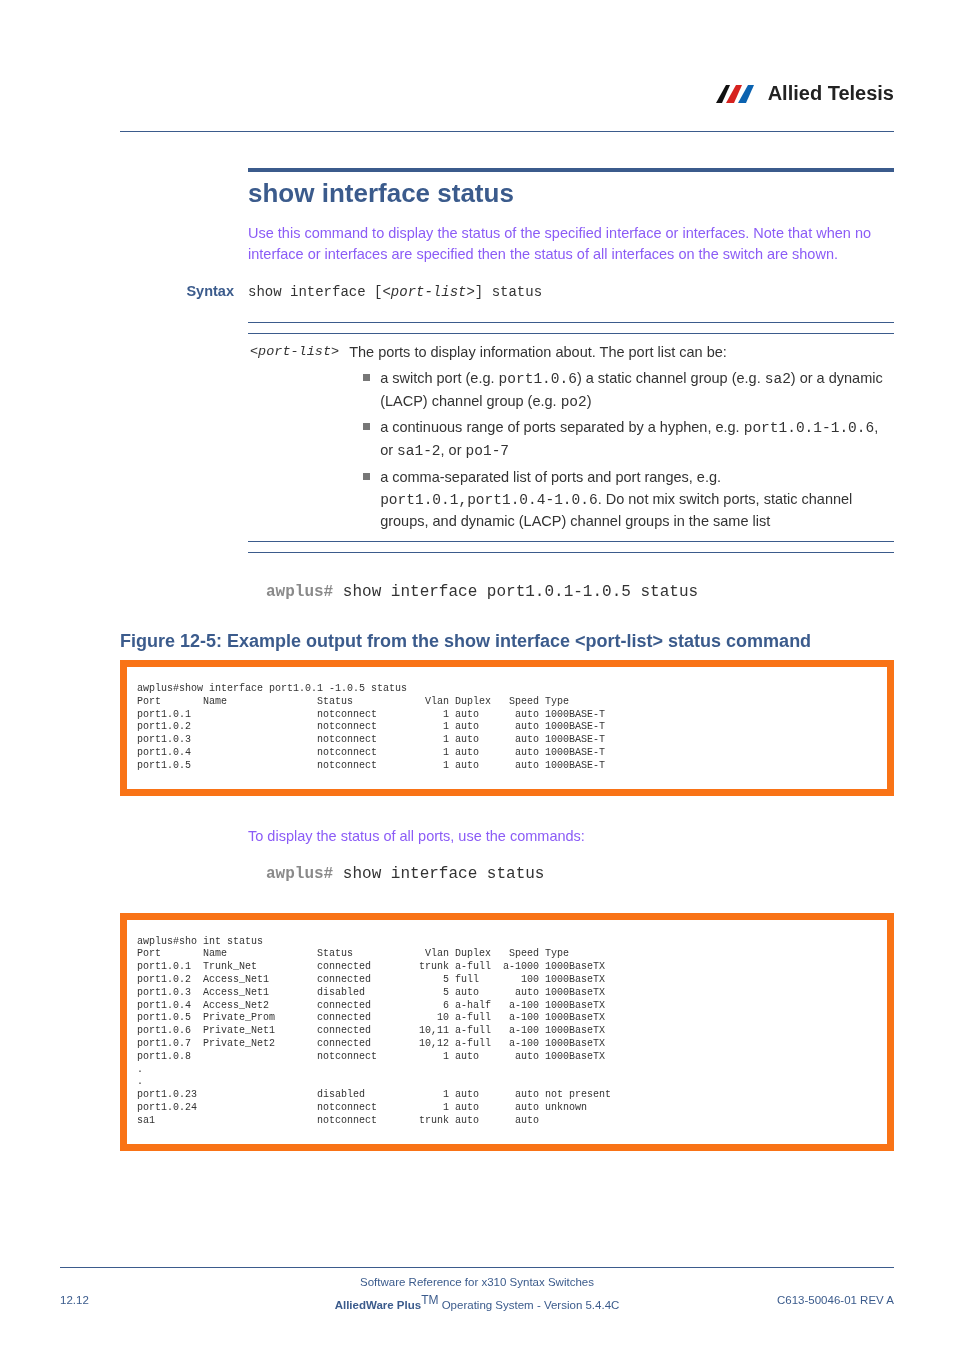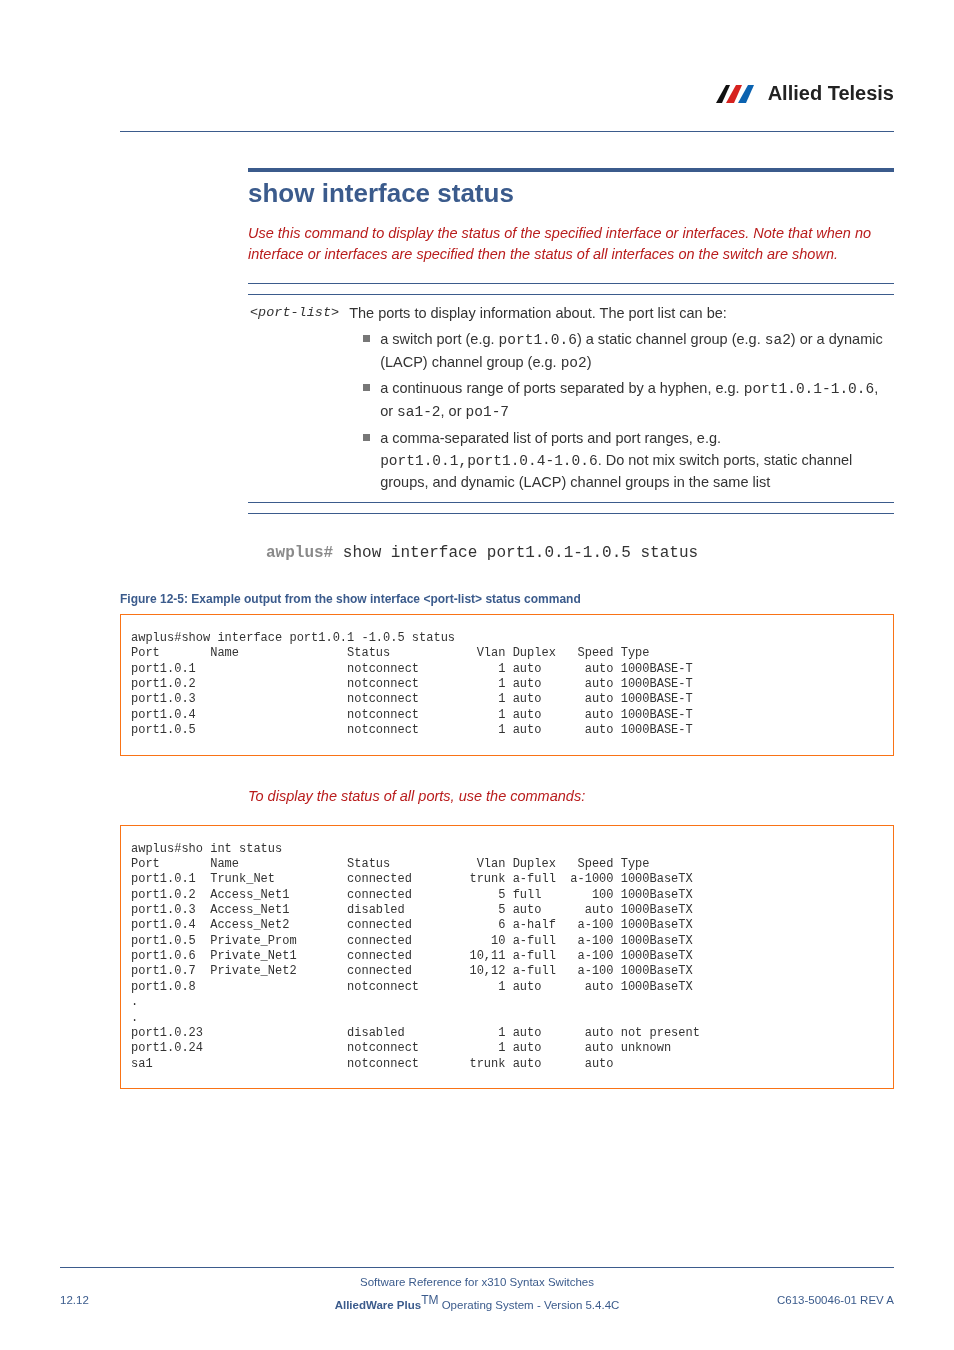--- a/index.html
+++ b/index.html
@@ -34,24 +34,23 @@
   .content { margin-left: 128px; }
   .title {
     border-top: 4px solid #3b5b8c;
     color: #3b5b8c;
     font-weight: 700;
     font-size: 26px;
     padding-top: 6px;
     margin-bottom: 14px;
   }
   .body-text {
-    color: #b91c1c;
+    color: #8b5cf6;
     line-height: 1.45;
     margin-bottom: 18px;
-    font-style: italic;
   }
   .field-row {
     display: flex;
     align-items: baseline;
     margin-bottom: 22px;
   }
   .field-label {
     color: #3b5b8c;
     font-weight: 700;
     width: 128px;
@@ -98,28 +97,28 @@
   .param-desc .mono { font-family: "Courier New", monospace; }
   .example-cmd {
     font-family: "Courier New", monospace;
     font-size: 16px;
     margin: 14px 0 30px 18px;
   }
   .example-cmd .prompt { color: #8a8a8a; font-weight: 600; }
   .fig-caption {
     color: #3b5b8c;
     font-weight: 700;
-    font-size: 12px;
+    font-size: 18px;
     margin-left: -128px;
     margin-bottom: 8px;
   }
   .output-box {
-    border: 1px solid #f97316;
-    font-family: "Courier New", monospace;
-    font-size: 12px;
+    border: 7px solid #f97316;
+    font-family: "Courier New", monospace;
+    font-size: 10px;
     white-space: pre;
     padding: 16px 10px;
     color: #333;
     margin-left: -128px;
     margin-bottom: 30px;
     line-height: 1.28;
   }
   .footer {
     position: absolute;
     left: 60px; right: 60px; bottom: 36px;
@@ -156,20 +155,26 @@
     <span>Allied Telesis</span>
   </div>
 </div>
 
 <div class="content">
 
   <div class="title">show interface status</div>
 
   <div class="body-text">Use this command to display the status of the specified interface or interfaces. Note that when no interface or interfaces are specified then the status of all interfaces on the switch are shown.</div>
 
+  <div class="field-row">
+    <div class="field-label">Syntax</div>
+    <div class="syntax-line">
+      <span>show interface [</span><span class="italic">&lt;port-list&gt;</span><span>] status</span>
+    </div>
+  </div>
 
   <div class="param-block">
     <div class="param-inner">
       <div class="param-key">&lt;port-list&gt;</div>
       <div class="param-desc">
         <div>The ports to display information about. The port list can be:</div>
         <div class="bullet-row">
           <div class="bullet-sq"></div>
           <div>
             <span>a switch port (e.g. </span><span class="mono">port1.0.6</span><span>) a static channel group (e.g. </span><span class="mono">sa2</span><span>) or a dynamic (LACP) channel group (e.g. </span><span class="mono">po2</span><span>)</span>
@@ -201,20 +206,23 @@
 Port       Name               Status            Vlan Duplex   Speed Type
 port1.0.1                     notconnect           1 auto      auto 1000BASE-T
 port1.0.2                     notconnect           1 auto      auto 1000BASE-T
 port1.0.3                     notconnect           1 auto      auto 1000BASE-T
 port1.0.4                     notconnect           1 auto      auto 1000BASE-T
 port1.0.5                     notconnect           1 auto      auto 1000BASE-T
 </div>
 
   <div class="body-text">To display the status of all ports, use the commands:</div>
 
+  <div class="example-cmd">
+    <span class="prompt">awplus#</span><span> show interface status</span>
+  </div>
 
   <div class="output-box">awplus#sho int status
 Port       Name               Status            Vlan Duplex   Speed Type
 port1.0.1  Trunk_Net          connected        trunk a-full  a-1000 1000BaseTX
 port1.0.2  Access_Net1        connected            5 full       100 1000BaseTX
 port1.0.3  Access_Net1        disabled             5 auto      auto 1000BaseTX
 port1.0.4  Access_Net2        connected            6 a-half   a-100 1000BaseTX
 port1.0.5  Private_Prom       connected           10 a-full   a-100 1000BaseTX
 port1.0.6  Private_Net1       connected        10,11 a-full   a-100 1000BaseTX
 port1.0.7  Private_Net2       connected        10,12 a-full   a-100 1000BaseTX

